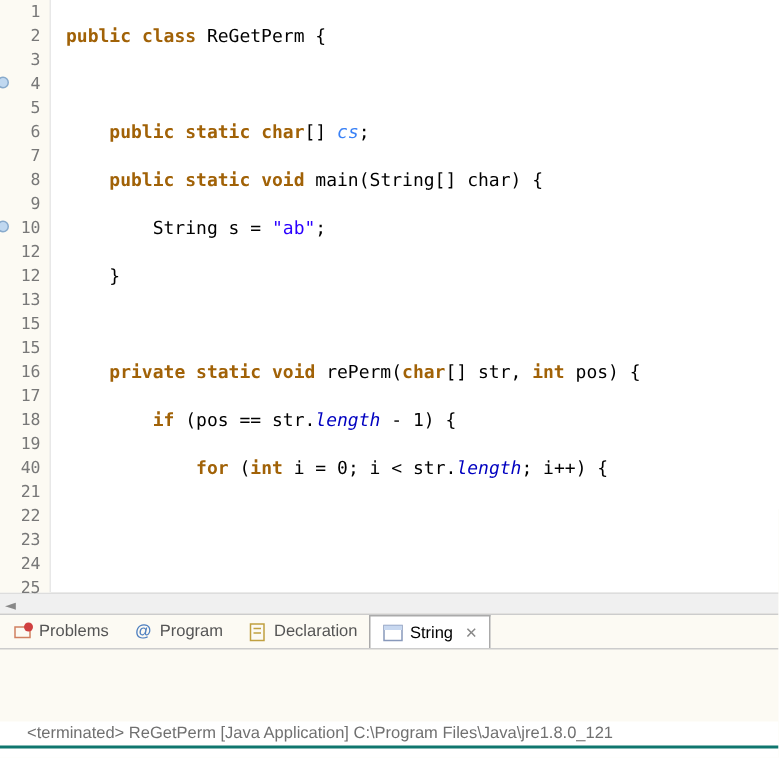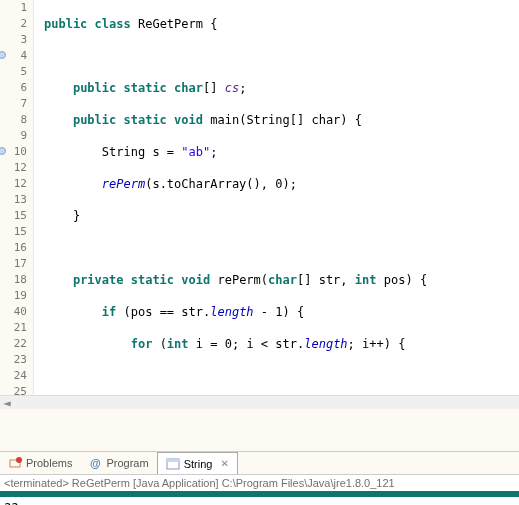--- a/index.html
+++ b/index.html
@@ -3,33 +3,33 @@
 <meta charset="utf-8">
 <style>
 * { margin: 0; padding: 0; box-sizing: border-box; }
 body { font-family: Consolas, monospace; font-size: 12px; background: #fcfaf3; width: 519px; height: 505px; overflow: hidden; }
 .editor { display: flex; height: 395px; background: #ffffff; }
 .gutter { width: 34px; background: #fcfaf3; text-align: right; padding-right: 6px; color: #787878; font-size: 11px; line-height: 16px; user-select: none; border-right: 1px solid #e8e8e8; }
 .gutter div { height: 16px; position: relative; }
 .ann { position: absolute; left: -2px; top: 3px; width: 8px; height: 8px; border-radius: 50%; background: #c0d8f0; border: 1px solid #88aacc; }
 .code { flex: 1; padding-left: 10px; line-height: 16px; font-size: 12px; white-space: pre; overflow: auto; }
 .code .line { height: 16px; }
-.kw { color: #0f766e; font-weight: bold; }
+.kw { color: #a16207; font-weight: bold; }
 .fld { color: #0000c0; font-style: italic; }
-.sfld { color: #4c1d95; font-style: italic; }
+.sfld { color: #3b82f6; font-style: italic; }
 .str { color: #2a00ff; }
 .scroll-h { height: 14px; background: #f0f0f0; border-top: 1px solid #ddd; display:flex; align-items:center; }
 .scroll-h .ar { width:14px; height:14px; display:flex; align-items:center; justify-content:center; color:#888; }
-.tabs { height: 24px; border-top: 1px solid #ccc; border-bottom: 1px solid #ccc; background: #fcfaf3; display: flex; align-items: flex-start; font-family: 'Segoe UI', sans-serif; font-size: 11px; margin-top: 42px; }
+.tabs { height: 24px; border-top: 1px solid #ccc; border-bottom: 1px solid #ccc; background: #fcfaf3; display: flex; align-items: flex-start; font-family: 'Segoe UI', sans-serif; font-size: 11px; }
 .tab { padding: 0 8px; display: flex; align-items: center; gap: 4px; color: #555; height: 100%; }
 .tab.active { background: #fff; border: 1px solid #aaa; border-bottom: none; color: #000; }
 .ticon { width: 14px; height: 14px; display: inline-flex; align-items: center; justify-content: center; }
 .xicon { margin-left: 4px; color: #888; font-size: 10px; }
 .console { background: #fff; font-family: 'Segoe UI', sans-serif; font-size: 11px; }
-.cons-hdr { padding: 2px 4px; color: #707070; border-bottom: 6px solid #0f766e; }
+.cons-hdr { padding: 2px 18px; color: #707070; border-bottom: 2px solid #0f766e; margin-top: 48px; }
 .cons-out { font-family: Consolas, monospace; font-size: 12px; padding: 2px 4px; line-height: 15px; color: #000; }
 </style>
 </head>
 <body>
 
 <div class="editor">
   <div class="gutter">
     <div>1</div>
     <div>2</div>
     <div>3</div>
@@ -55,21 +55,20 @@
     <div>23</div>
     <div>24</div>
     <div>25</div>
   </div>
   <div class="code">
 <div class="line"><span class="kw">public</span> <span class="kw">class</span> <span>ReGetPerm</span> <span>{</span></div>
 <div class="line"></div>
 <div class="line">    <span class="kw">public</span> <span class="kw">static</span> <span class="kw">char</span><span>[</span><span>]</span> <span class="sfld">cs</span><span>;</span></div>
 <div class="line">    <span class="kw">public</span> <span class="kw">static</span> <span class="kw">void</span> <span>main</span><span>(</span><span>String</span><span>[</span><span>]</span> <span>char</span><span>)</span> <span>{</span></div>
 <div class="line">        <span>String</span> <span>s</span><span> = </span><span class="str">"ab"</span><span>;</span></div>
-<div class="line">        <span class="fld">rePerm</span><span>(</span><span>s</span><span>.</span><span>toCharArray</span><span>(</span><span>)</span><span>, </span><span>0</span><span>)</span><span>;</span></div>
 <div class="line">    <span>}</span></div>
 <div class="line"></div>
 <div class="line">    <span class="kw">private</span> <span class="kw">static</span> <span class="kw">void</span> <span>rePerm</span><span>(</span><span class="kw">char</span><span>[</span><span>]</span> <span>str</span><span>, </span><span class="kw">int</span> <span>pos</span><span>)</span> <span>{</span></div>
 <div class="line">        <span class="kw">if</span> <span>(</span><span>pos</span><span> == </span><span>str</span><span>.</span><span class="fld">length</span><span> - </span><span>1</span><span>)</span> <span>{</span></div>
 <div class="line">            <span class="kw">for</span> <span>(</span><span class="kw">int</span> <span>i</span><span> = </span><span>0</span><span>;</span> <span>i</span><span> &lt; </span><span>str</span><span>.</span><span class="fld">length</span><span>;</span> <span>i</span><span>++</span><span>)</span> <span>{</span></div>
 
 
 
 
 
@@ -94,20 +93,30 @@
           <rect x="2" y="4" width="10" height="7" fill="none" stroke="#d08060"></rect>
           <circle cx="11" cy="4" r="3" fill="#d04040"></circle>
         </svg>
       </span>
     <span>Problems</span>
   </div>
   <div class="tab">
     <span class="ticon" style="color:#5080c0;font-weight:bold">@</span>
     <span>Program</span>
   </div>
+  <div class="tab">
+    <span class="ticon">
+        <svg width="14" height="14">
+          <rect x="2" y="2" width="9" height="11" fill="none" stroke="#c0a040"></rect>
+          <line x1="4" y1="5" x2="9" y2="5" stroke="#c0a040"></line>
+          <line x1="4" y1="8" x2="9" y2="8" stroke="#c0a040"></line>
+        </svg>
+      </span>
+    <span>Declaration</span>
+  </div>
   <div class="tab active">
     <span class="ticon">
         <svg width="14" height="14">
           <rect x="1" y="2" width="12" height="10" fill="#fff" stroke="#8899bb"></rect>
           <rect x="1" y="2" width="12" height="3" fill="#c8d8f0"></rect>
         </svg>
       </span>
     <span>String</span>
     <span class="xicon">✕</span>
   </div>

